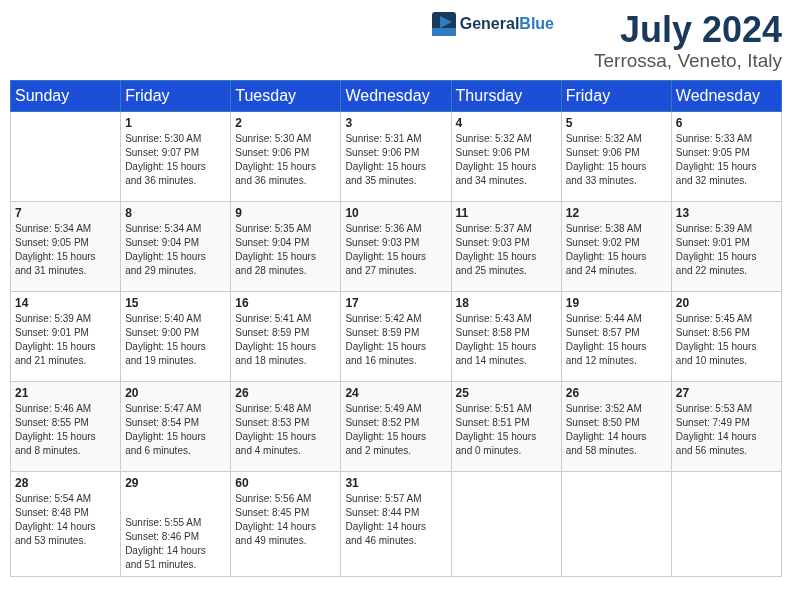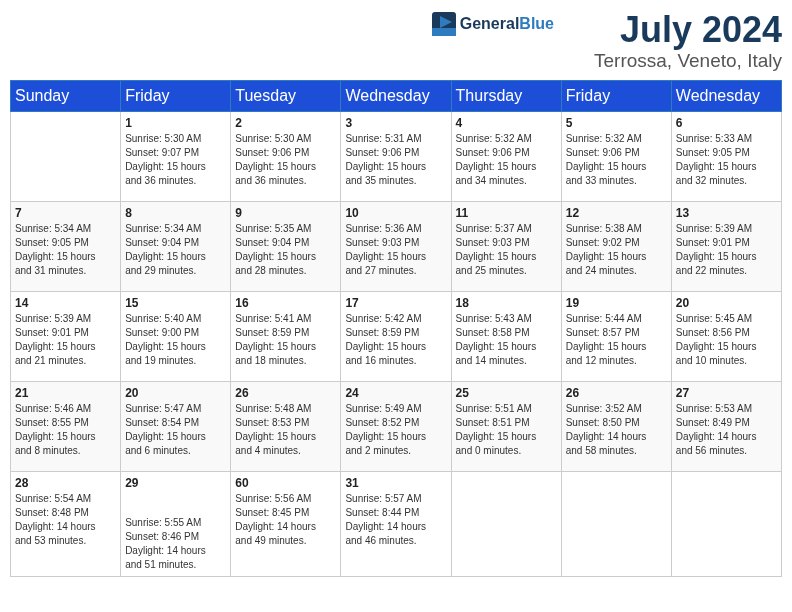--- a/index.html
+++ b/index.html
@@ -303,21 +303,21 @@
         <td>
           <div class="day-number">26</div>
           <div class="day-info" style="white-space: pre-line;">Sunrise: 3:52 AM
 Sunset: 8:50 PM
 Daylight: 14 hours
 and 58 minutes.</div>
         </td>
         <td>
           <div class="day-number">27</div>
           <div class="day-info" style="white-space: pre-line;">Sunrise: 5:53 AM
-Sunset: 8:49 PM
+Sunset: 7:49 PM
 Daylight: 14 hours
 and 56 minutes.</div>
         </td>
       </tr>
       <tr>
         <td>
           <div class="day-number">28</div>
           <div class="day-info" style="white-space: pre-line;">Sunrise: 5:54 AM
 Sunset: 8:48 PM
 Daylight: 14 hours

